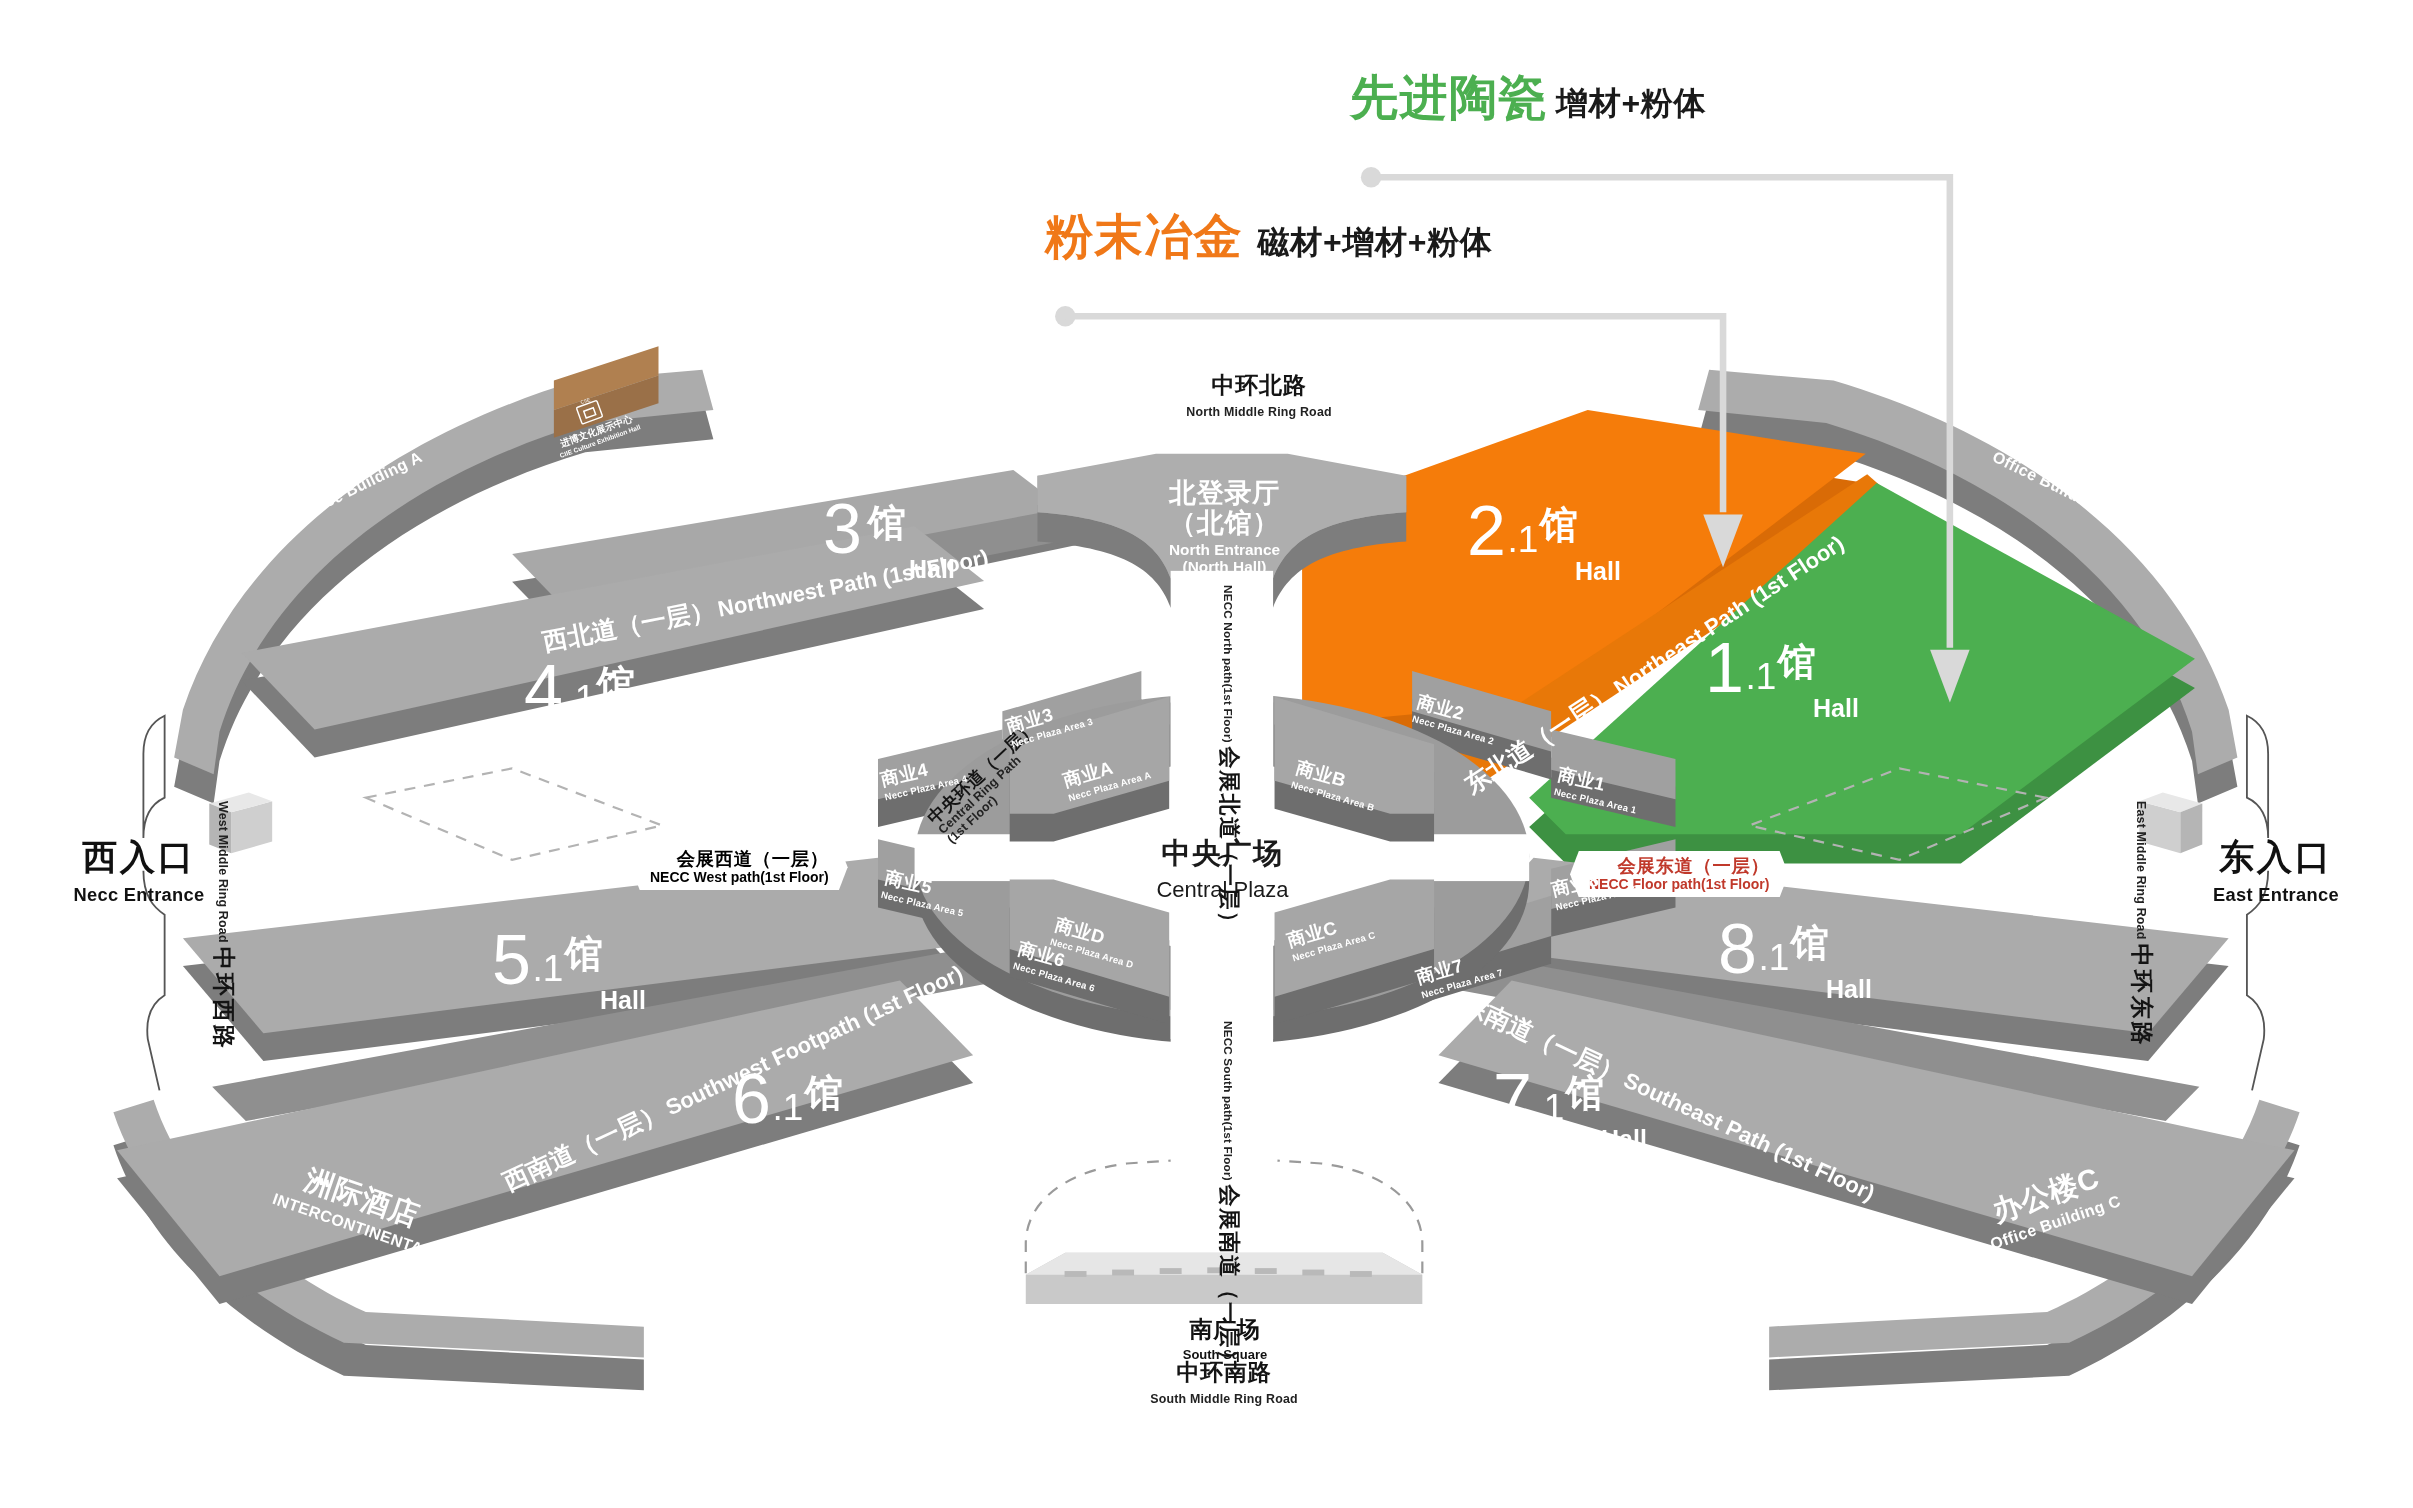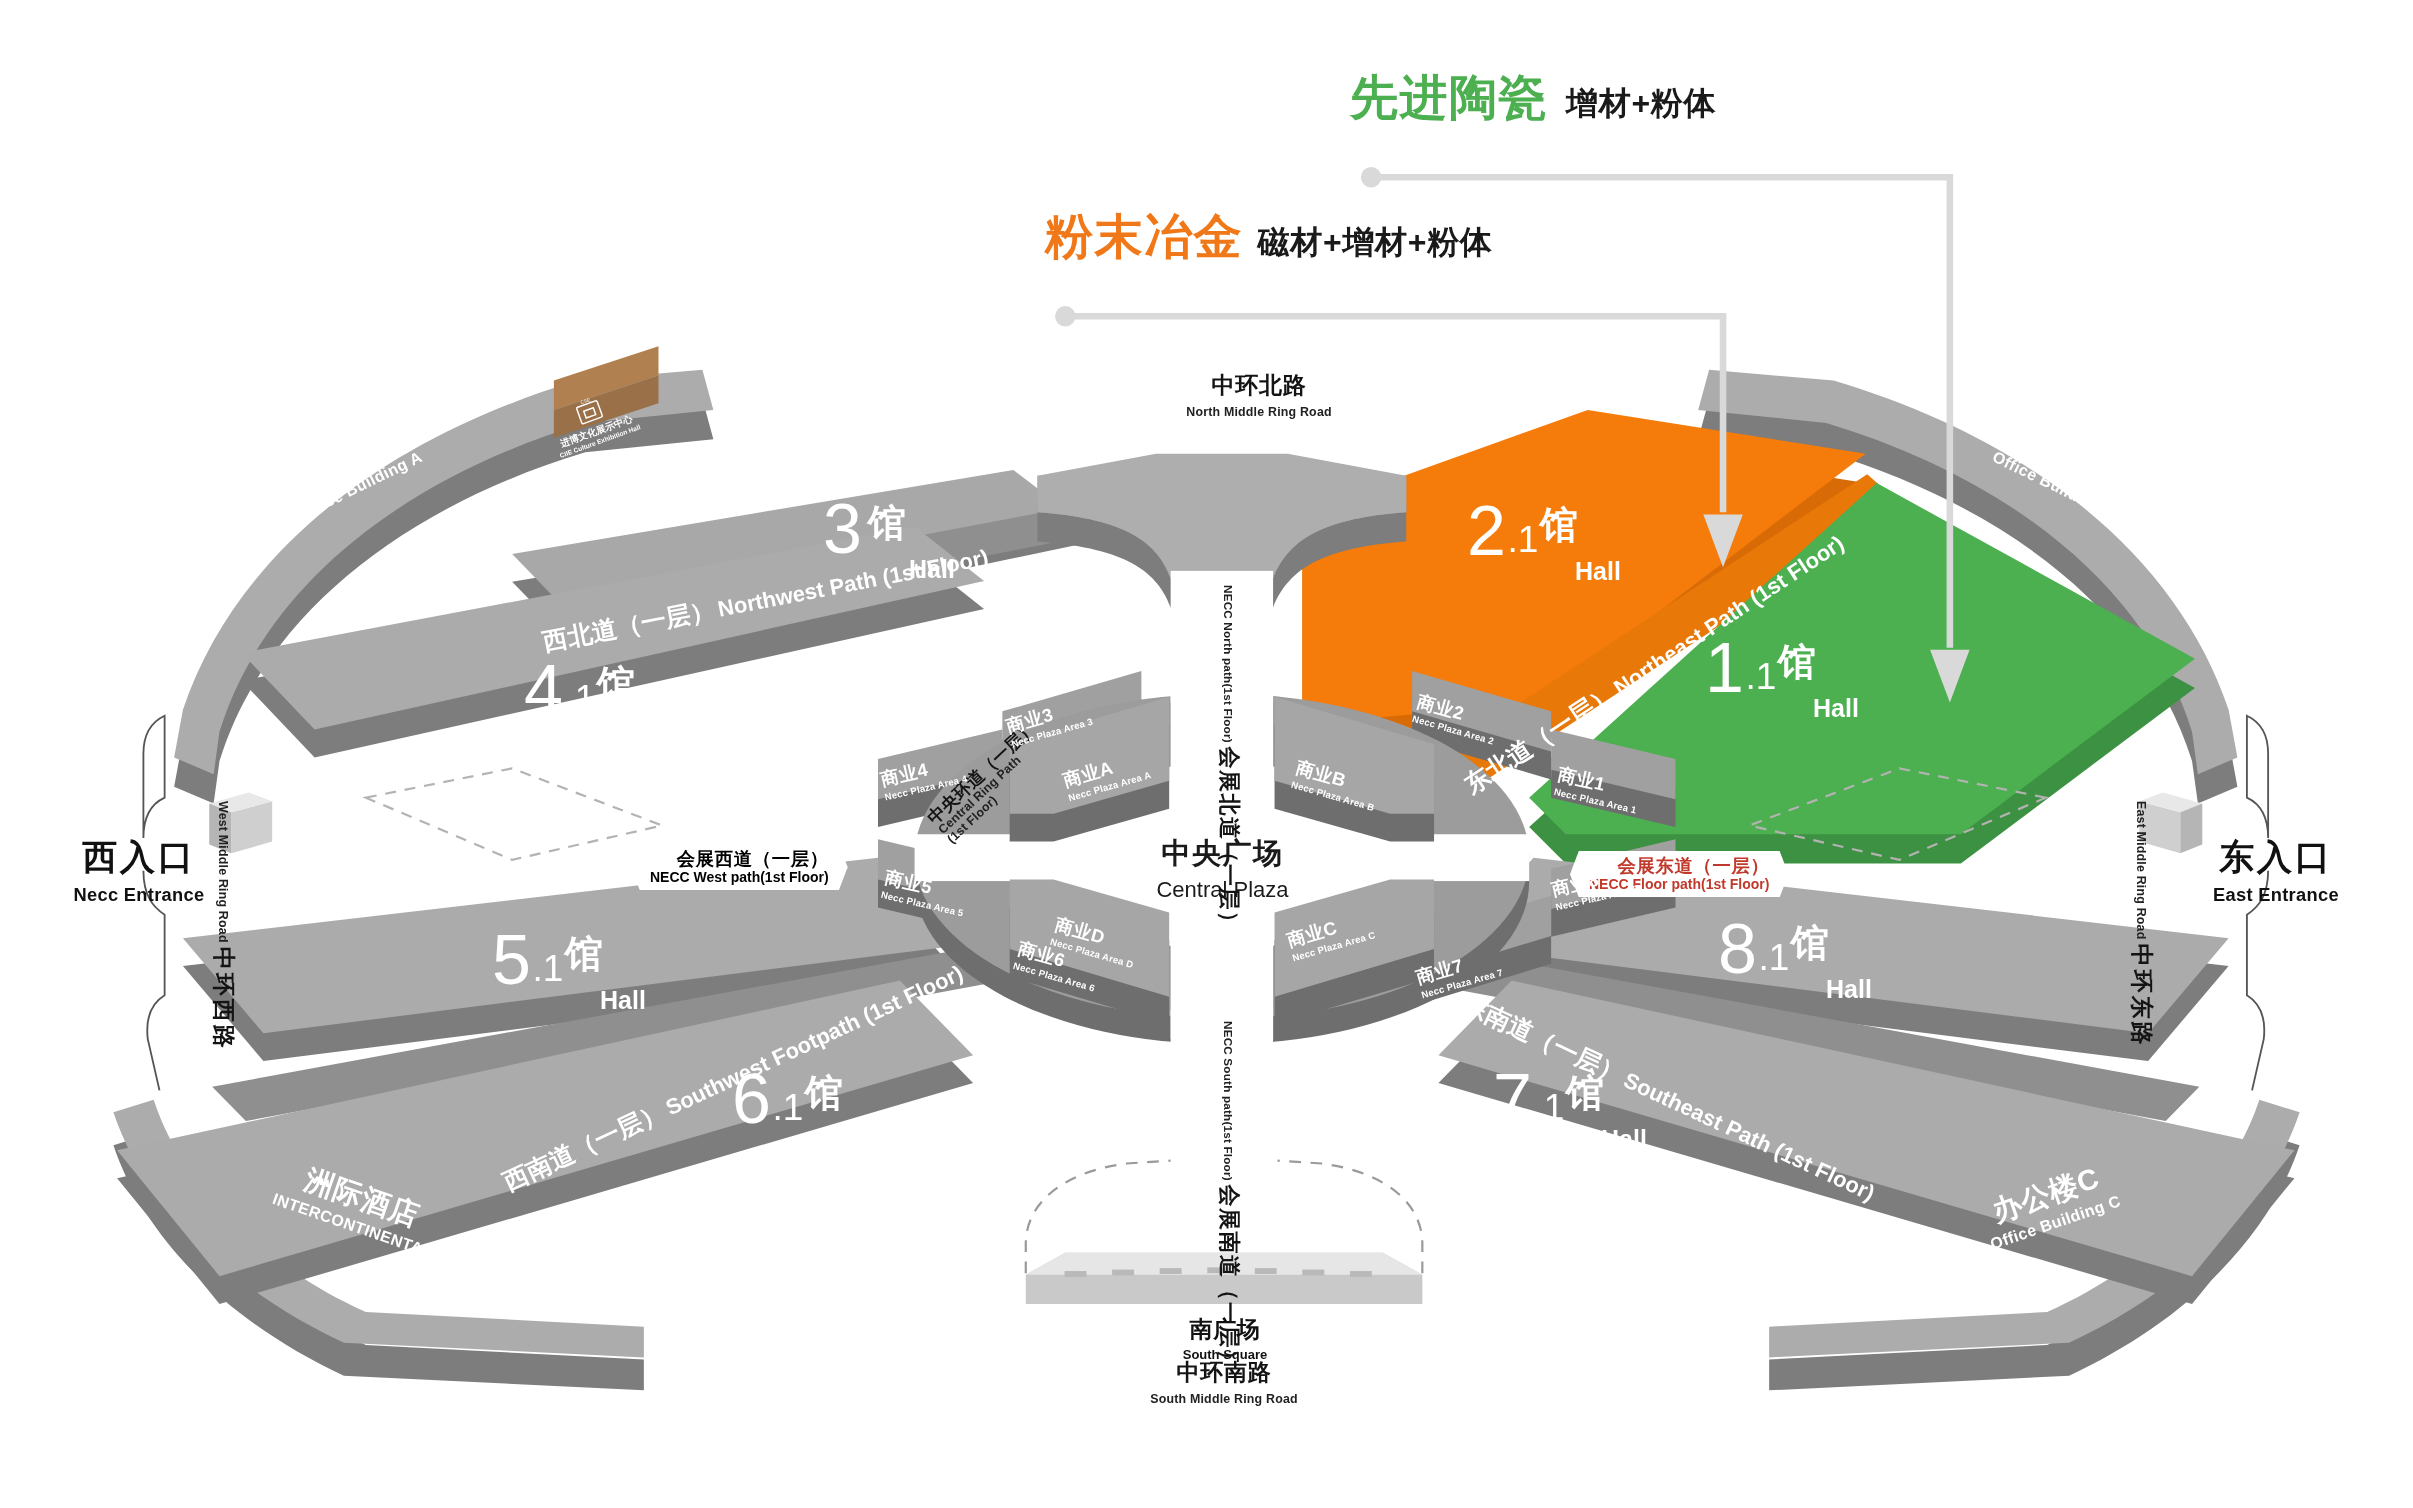--- a/index.html
+++ b/index.html
@@ -287,21 +287,21 @@
     <path d="M1874 242 L2665 242 L2665 885" stroke="#D9D9D9" stroke-width="9" fill="none"></path>
     <path d="M2665 960 L2638 888 L2692 888 Z" fill="#D9D9D9"></path>
   </g>
   <g>
     <circle cx="1456" cy="432" r="14" fill="#D9D9D9"></circle>
     <path d="M1456 432 L2355 432 L2355 700" stroke="#D9D9D9" stroke-width="9" fill="none"></path>
     <path d="M2355 775 L2328 703 L2382 703 Z" fill="#D9D9D9"></path>
   </g>
 </svg>
 
-<div class="lbl" style="left:1350px;top:66px;display:flex;align-items:baseline;gap:18px;">
+<div class="lbl" style="left:1350px;top:66px;display:flex;align-items:baseline;gap:8px;">
   <span class="callout-cn" style="color:#4CAF50;">先进陶瓷</span>
   <span class="callout-sub">增材+粉体</span>
 </div>
 
 <div class="lbl" style="left:1045px;top:205px;display:flex;align-items:baseline;gap:14.6px;">
   <span class="callout-cn" style="color:#F07818;">粉末冶金</span>
   <span class="callout-sub">磁材+增材+粉体</span>
 </div>
 
 <div class="lbl vstack" style="left:1149px;top:370px;width:220px;">
@@ -326,20 +326,26 @@
 
 <div class="lbl vstack" style="left:44px;top:834px;width:190px;">
   <span class="ent-cn">西入口</span>
   <span class="ent-en" style="margin-top:2.9px">Necc Entrance</span>
 </div>
 <div class="lbl vstack" style="left:2181px;top:834px;width:190px;">
   <span class="ent-cn">东入口</span>
   <span class="ent-en" style="margin-top:2.9px">East Entrance</span>
 </div>
 
+<div class="nhall" style="left:1111px;top:479px;width:227px;">
+  <div class="n1">北登录厅</div>
+  <div class="n1">（北馆）</div>
+  <div class="n2" style="margin-top:3.7px">North Entrance</div>
+  <div class="n2">(North Hall)</div>
+</div>
 
 <div class="cplaza" style="left:1098px;top:834px;width:249px;">
   <div class="p1">中央广场</div>
   <div class="p2" style="margin-top:2.9px">Central Plaza</div>
 </div>
 
 <div class="sq" style="left:1115px;top:1314px;width:220px;">
   <div class="s1">南广场</div>
   <div class="s2" style="margin-top:2.2px">South Square</div>
 </div>

